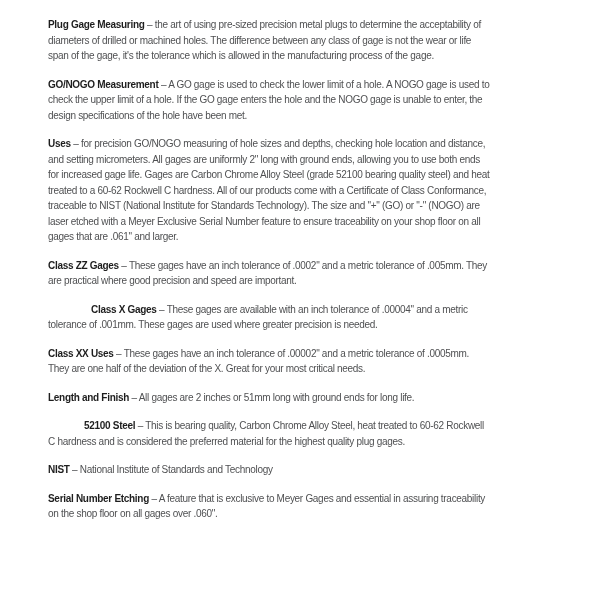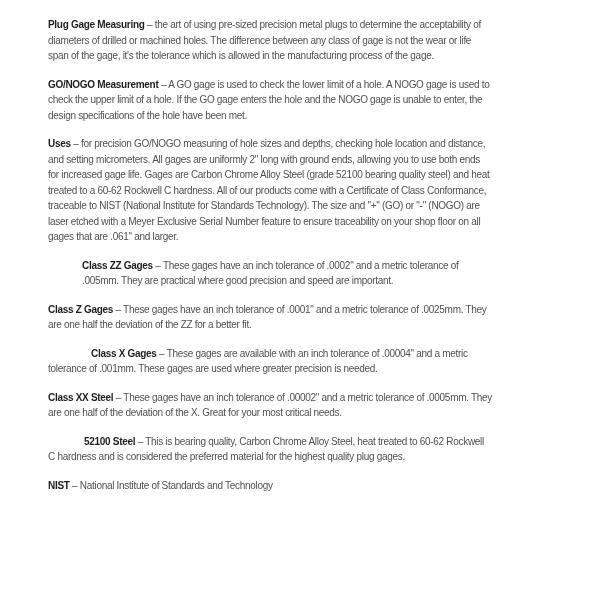--- a/index.html
+++ b/index.html
@@ -44,46 +44,50 @@
   <p class="entry" style="color: rgb(79, 80, 82);">
     <b style="color: rgb(30, 30, 30);">GO/NOGO Measurement</b>
     <span>– A GO gage is used to check the lower limit of a hole. A NOGO gage is used to check the upper limit of a hole. If the GO gage enters the hole and the NOGO gage is unable to enter, the design specifications of the hole have been met.</span>
   </p>
 
   <p class="entry" style="color: rgb(79, 80, 82);">
     <b style="color: rgb(30, 30, 30); text-align: right;">Uses</b>
     <span>– for precision GO/NOGO measuring of hole sizes and depths, checking hole location and distance, and setting micrometers. All gages are uniformly 2" long with ground ends, allowing you to use both ends for increased gage life. Gages are Carbon Chrome Alloy Steel (grade 52100 bearing quality steel) and heat treated to a 60-62 Rockwell C hardness. All of our products come with a Certificate of Class Conformance, traceable to NIST (National Institute for Standards Technology). The size and "+" (GO) or "-" (NOGO) are laser etched with a Meyer Exclusive Serial Number feature to ensure traceability on your shop floor on all gages that are .061" and larger.</span>
   </p>
 
-  <p class="entry" style="color: rgb(79, 80, 82); margin-left: 34px;">
+  <p class="entry" style="color: rgb(79, 80, 82);">
     <b style="color: rgb(30, 30, 30);">Class ZZ Gages</b>
     <span>– These gages have an inch tolerance of .0002" and a metric tolerance of .005mm. They are practical where good precision and speed are important.</span>
   </p>
 
-  <p class="entry" style="color: rgb(79, 80, 82);">
-    <b style="color: rgb(30, 30, 30);">Class Z Gages</b>
-    <span>– These gages have an inch tolerance of .0001" and a metric tolerance of .0025mm. They are one half the deviation of the ZZ for a better fit.</span>
-  </p>
 
   <p class="entry" style="color: rgb(79, 80, 82);">
     <b style="color: rgb(30, 30, 30); margin-left: 43px;">Class X Gages</b>
     <span>– These gages are available with an inch tolerance of .00004" and a metric tolerance of .001mm. These gages are used where greater precision is needed.</span>
   </p>
 
   <p class="entry" style="color: rgb(79, 80, 82);">
-    <b style="color: rgb(30, 30, 30);">Class XX Steel</b>
+    <b style="color: rgb(30, 30, 30);">Class XX Uses</b>
     <span>– These gages have an inch tolerance of .00002" and a metric tolerance of .0005mm. They are one half of the deviation of the X. Great for your most critical needs.</span>
   </p>
 
+  <p class="entry" style="color: rgb(79, 80, 82);">
+    <b style="color: rgb(30, 30, 30);">Length and Finish</b>
+    <span>– All gages are 2 inches or 51mm long with ground ends for long life.</span>
+  </p>
 
   <p class="entry" style="color: rgb(79, 80, 82);">
     <b style="color: rgb(30, 30, 30); padding-left: 36px;">52100 Steel</b>
     <span>– This is bearing quality, Carbon Chrome Alloy Steel, heat treated to 60-62 Rockwell C hardness and is considered the preferred material for the highest quality plug gages.</span>
   </p>
 
 
   <p class="entry" style="color: rgb(79, 80, 82);">
     <b style="color: rgb(30, 30, 30);">NIST</b>
     <span>– National Institute of Standards and Technology</span>
   </p>
 
+  <p class="entry" style="color: rgb(79, 80, 82);">
+    <b style="color: rgb(30, 30, 30);">Serial Number Etching</b>
+    <span>– A feature that is exclusive to Meyer Gages and essential in assuring traceability on the shop floor on all gages over .060".</span>
+  </p>
 
 </div>
 
 </body></html>

